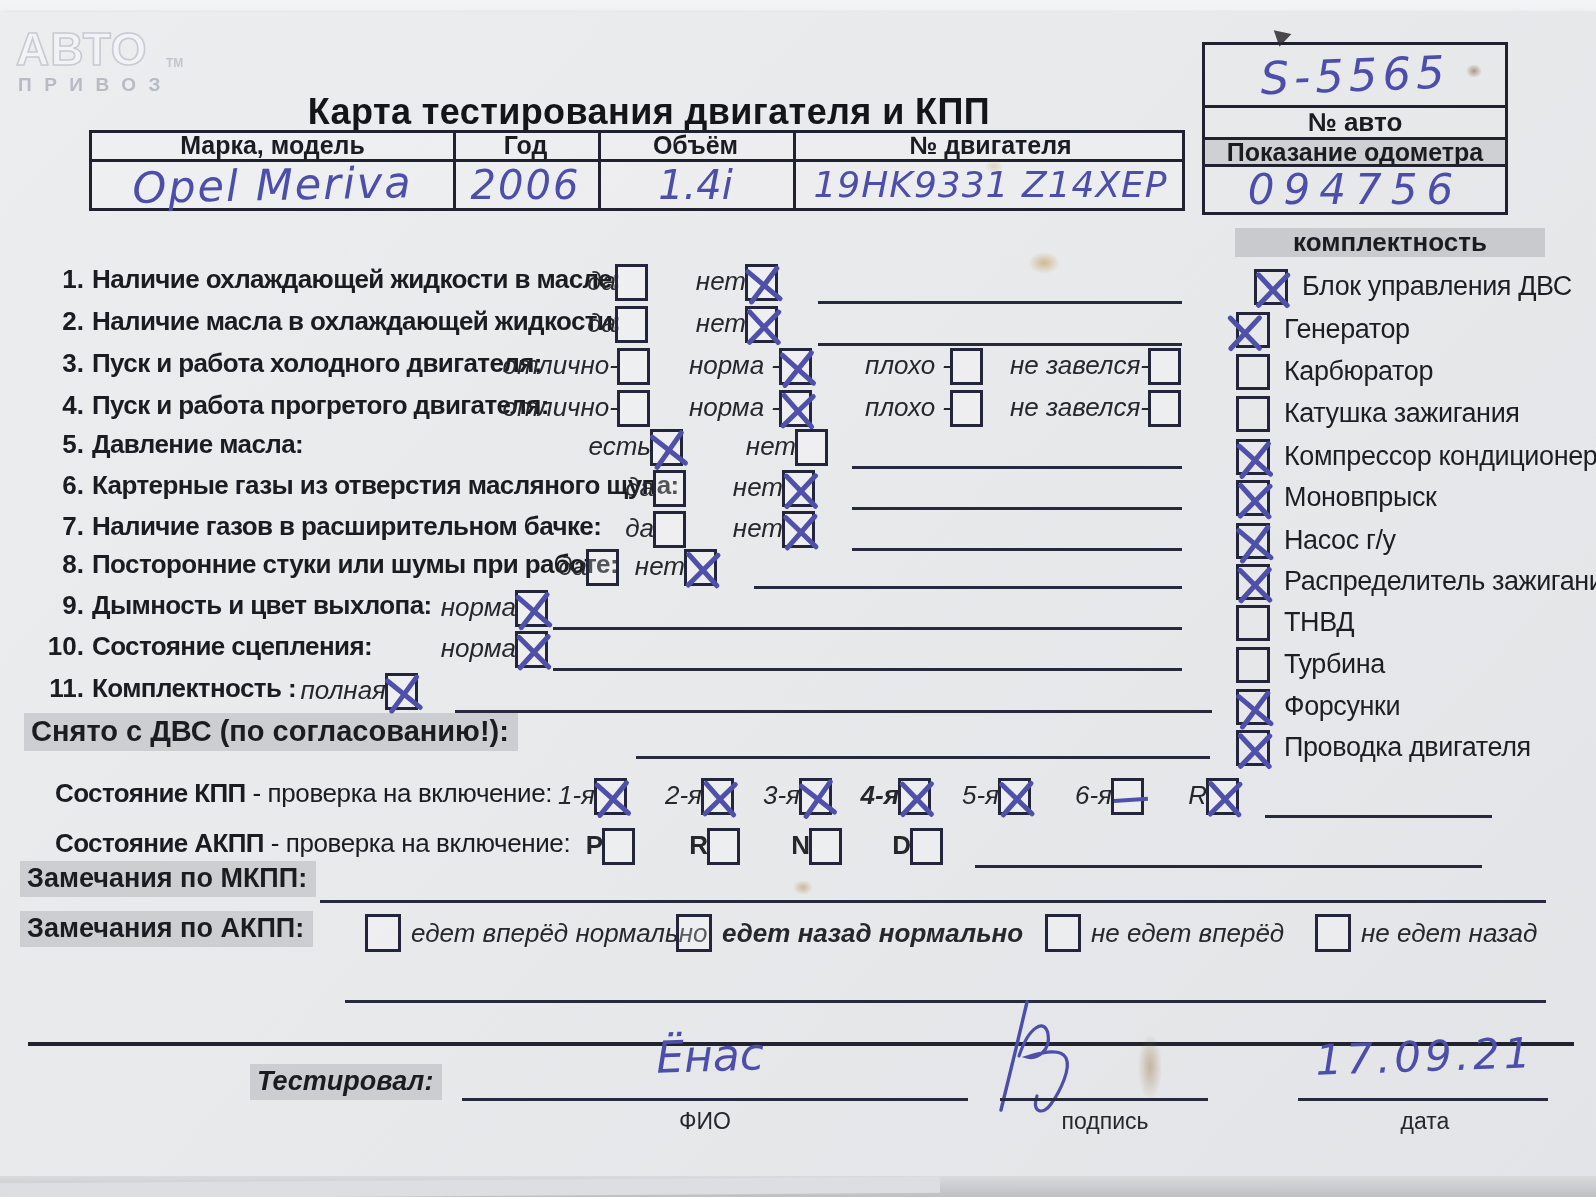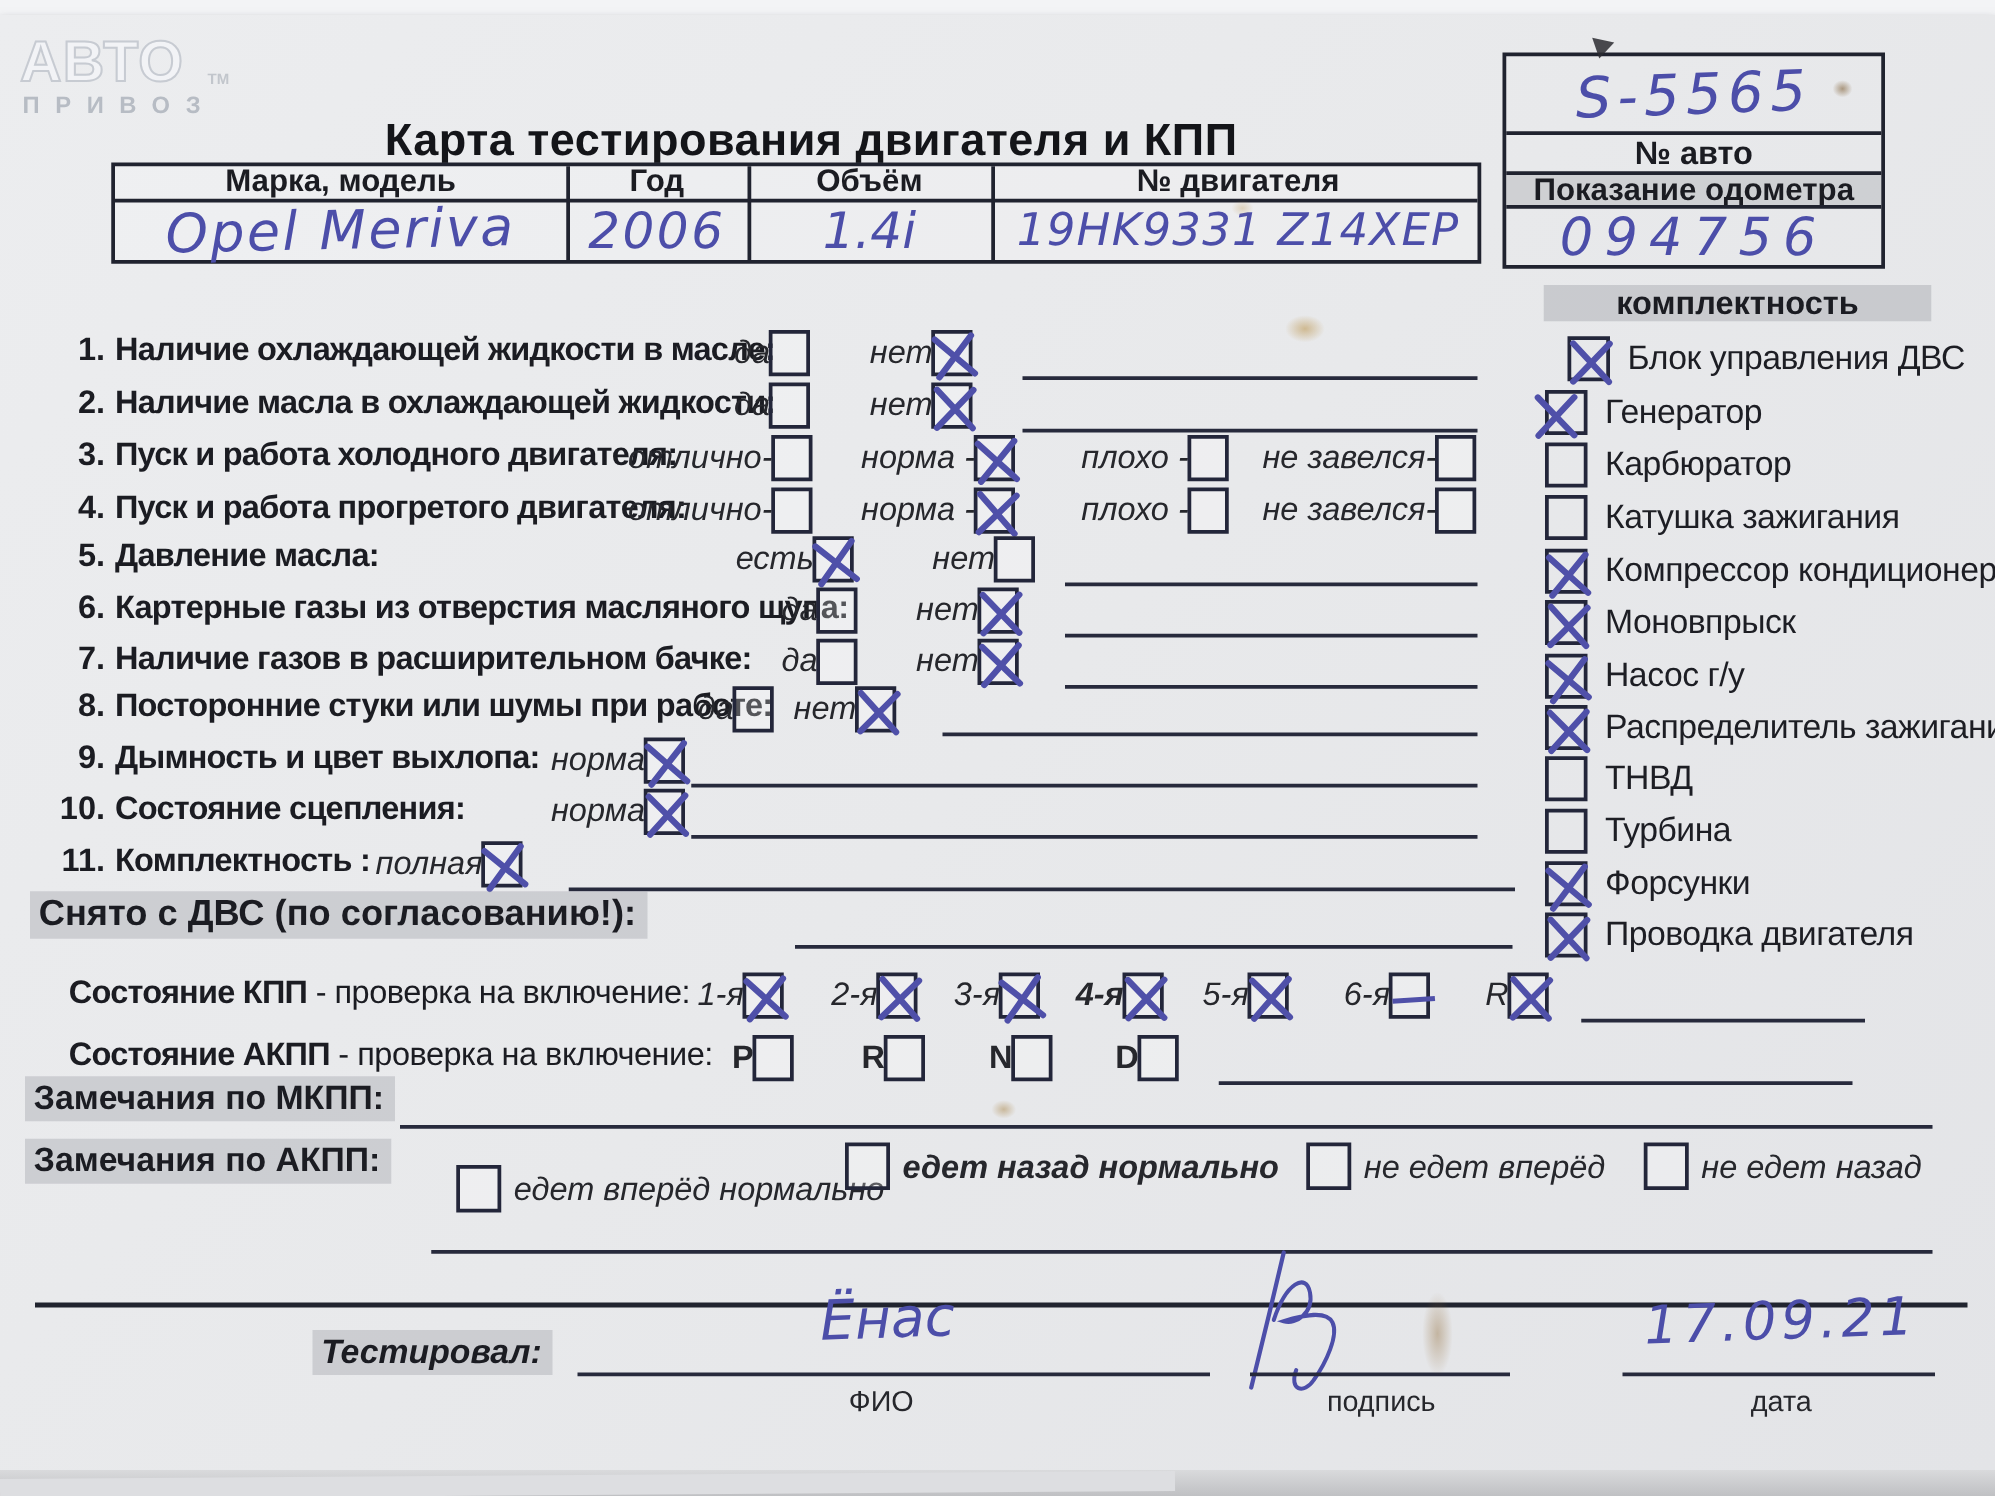--- a/index.html
+++ b/index.html
@@ -416,21 +416,21 @@
           </div>
           <div class="bline" style="left: 975px; width: 507px;"></div>
         </div>
       </div>
 
     <div class="rem-label" style="left:20px;top:851px"><span class="hl">Замечания по МКПП:</span></div>
     <div class="line" style="left:320px;top:888px;width:1226px"></div>
 
     <div class="rem-label" style="left:20px;top:901px"><span class="hl">Замечания по АКПП:</span></div>
     <div id="akpp-opts">
-        <div class="opt" style="left: 365px; top: 902px; position: absolute; margin-top: 18px;">
+        <div class="opt" style="left: 365px; top: 902px; position: absolute;">
           <div class="cbox" style="width: 36px; height: 38px;"></div>
           <span class="lab-r">едет вперёд нормально</span>
         </div>
         <div class="opt" style="left: 676px; top: 902px; position: absolute; font-weight: bold;">
           <div class="cbox" style="width: 36px; height: 38px;"></div>
           <span class="lab-r">едет назад нормально</span>
         </div>
         <div class="opt" style="left: 1045px; top: 902px; position: absolute;">
           <div class="cbox" style="width: 36px; height: 38px;"></div>
           <span class="lab-r">не едет вперёд</span>

